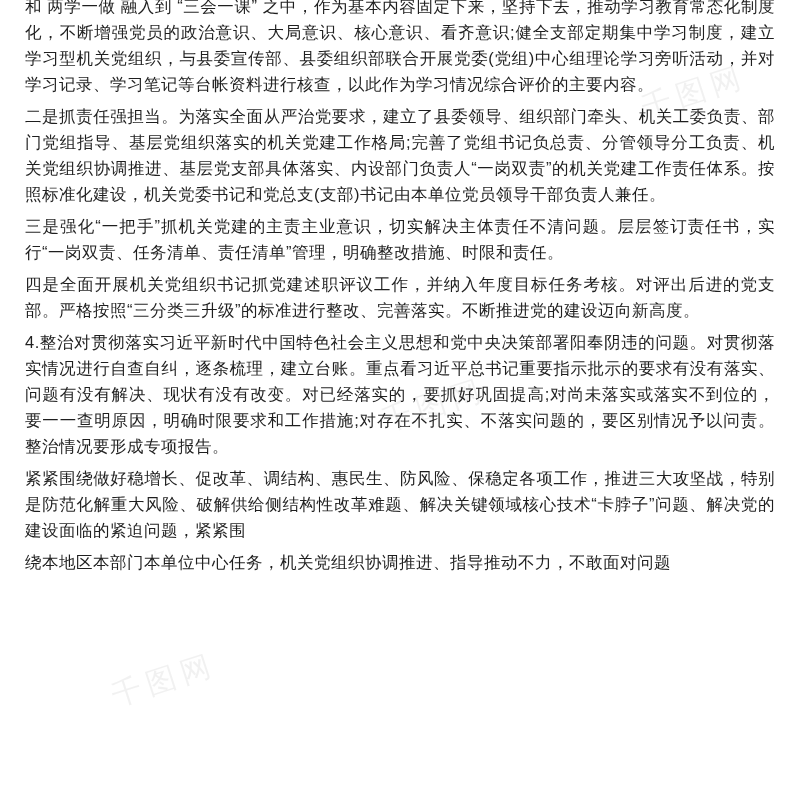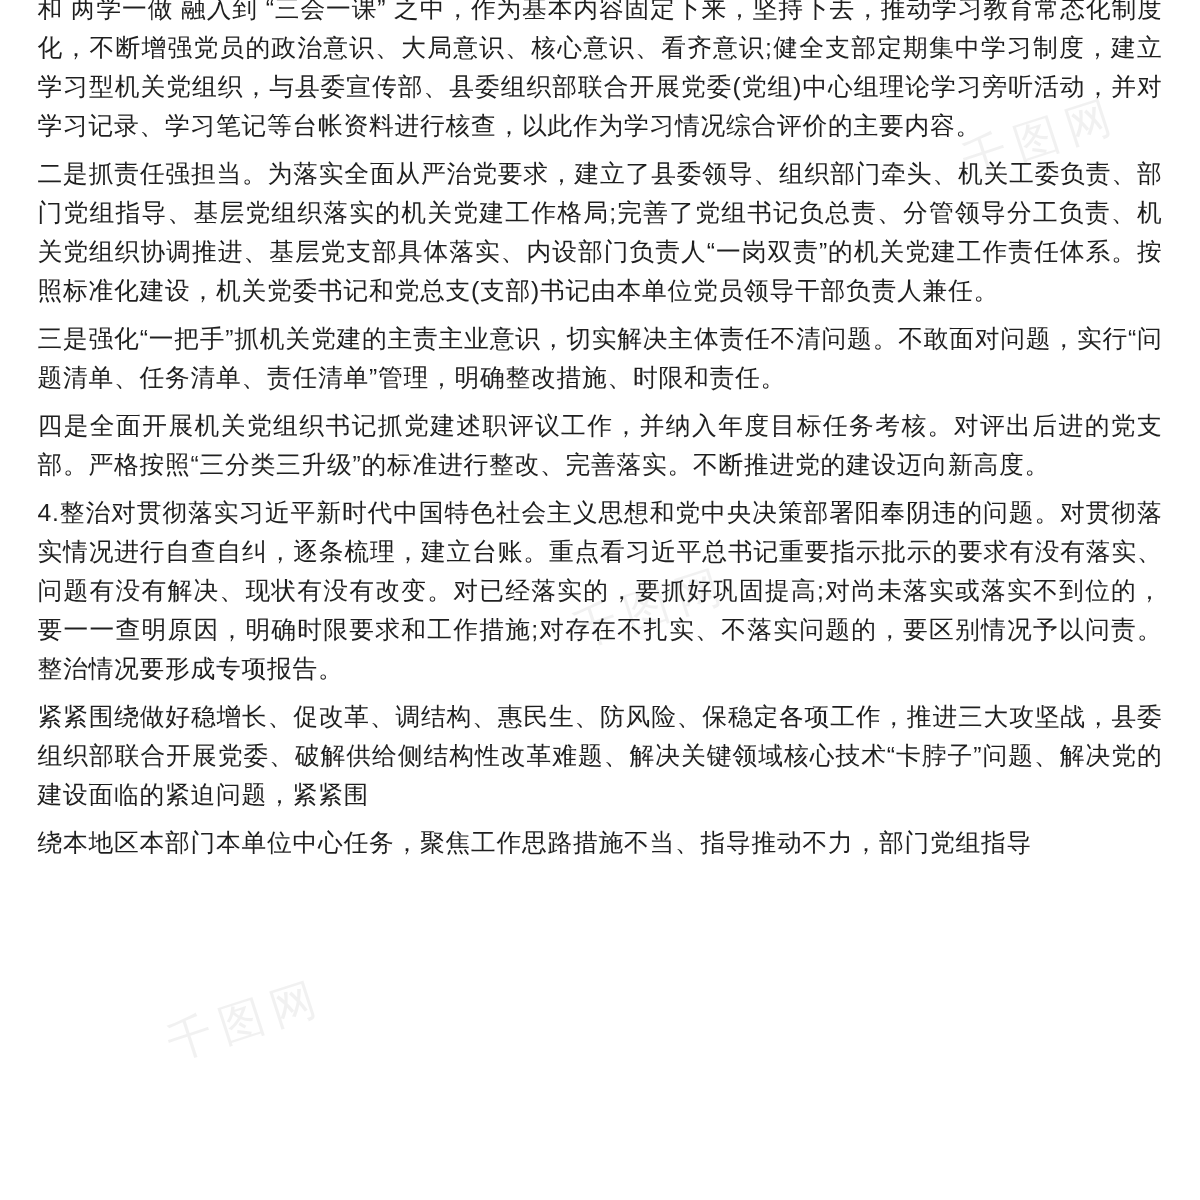--- a/index.html
+++ b/index.html
@@ -53,20 +53,20 @@
 
 <div class="doc-page">
 
   <div class="watermark wm-1">千图网</div>
   <div class="watermark wm-2">千图网</div>
   <div class="watermark wm-3">千图网</div>
 
   <div class="doc-body">
     <p>和 两学一做 融入到 “三会一课” 之中，作为基本内容固定下来，坚持下去，推动学习教育常态化制度化，不断增强党员的政治意识、大局意识、核心意识、看齐意识;健全支部定期集中学习制度，建立学习型机关党组织，与县委宣传部、县委组织部联合开展党委(党组)中心组理论学习旁听活动，并对学习记录、学习笔记等台帐资料进行核查，以此作为学习情况综合评价的主要内容。</p>
     <p>二是抓责任强担当。为落实全面从严治党要求，建立了县委领导、组织部门牵头、机关工委负责、部门党组指导、基层党组织落实的机关党建工作格局;完善了党组书记负总责、分管领导分工负责、机关党组织协调推进、基层党支部具体落实、内设部门负责人“一岗双责”的机关党建工作责任体系。按照标准化建设，机关党委书记和党总支(支部)书记由本单位党员领导干部负责人兼任。</p>
-    <p>三是强化“一把手”抓机关党建的主责主业意识，切实解决主体责任不清问题。不敢面对问题，实行“问题清单、任务清单、责任清单”管理，明确整改措施、时限和责任。</p>
+    <p>三是强化“一把手”抓机关党建的主责主业意识，切实解决主体责任不清问题。层层签订责任书，实行“一岗双责、任务清单、责任清单”管理，明确整改措施、时限和责任。</p>
     <p>四是全面开展机关党组织书记抓党建述职评议工作，并纳入年度目标任务考核。对评出后进的党支部。严格按照“三分类三升级”的标准进行整改、完善落实。不断推进党的建设迈向新高度。</p>
     <p>4.整治对贯彻落实习近平新时代中国特色社会主义思想和党中央决策部署阳奉阴违的问题。对贯彻落实情况进行自查自纠，逐条梳理，建立台账。重点看习近平总书记重要指示批示的要求有没有落实、问题有没有解决、现状有没有改变。对已经落实的，要抓好巩固提高;对尚未落实或落实不到位的，要一一查明原因，明确时限要求和工作措施;对存在不扎实、不落实问题的，要区别情况予以问责。整治情况要形成专项报告。</p>
-    <p>紧紧围绕做好稳增长、促改革、调结构、惠民生、防风险、保稳定各项工作，推进三大攻坚战，县委组织部联合开展党委、破解供给侧结构性改革难题、解决关键领域核心技术“卡脖子”问题、解决党的建设面临的紧迫问题，紧紧围</p>
-    <p>绕本地区本部门本单位中心任务，聚焦工作思路措施不当、指导推动不力，部门党组指导</p>
+    <p>紧紧围绕做好稳增长、促改革、调结构、惠民生、防风险、保稳定各项工作，推进三大攻坚战，特别是防范化解重大风险、破解供给侧结构性改革难题、解决关键领域核心技术“卡脖子”问题、解决党的建设面临的紧迫问题，紧紧围</p>
+    <p>绕本地区本部门本单位中心任务，机关党组织协调推进、指导推动不力，不敢面对问题</p>
   </div>
 
 </div>
 
 </body></html>

